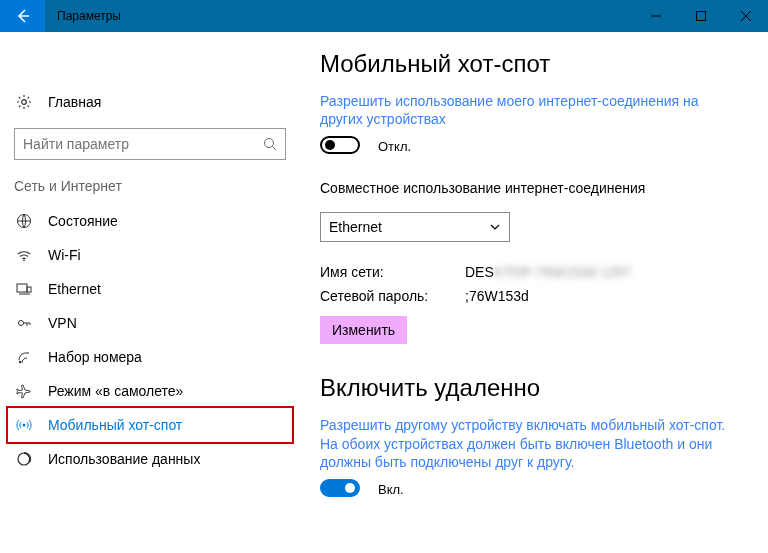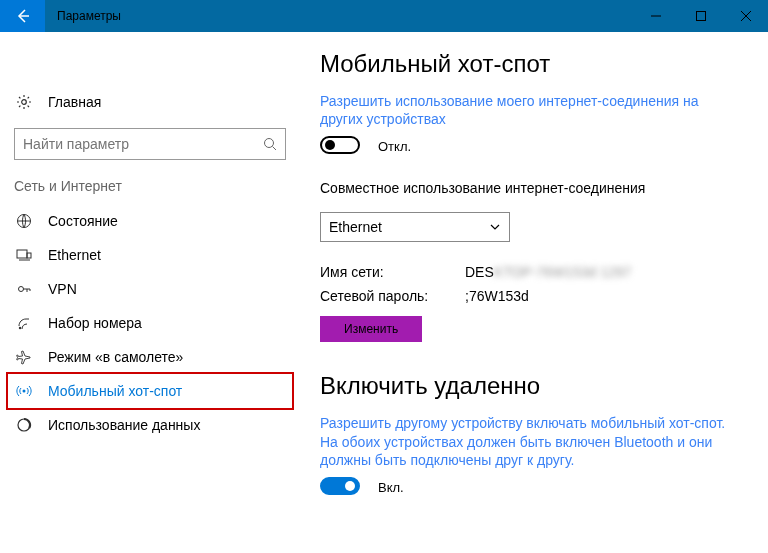--- a/index.html
+++ b/index.html
@@ -29,21 +29,21 @@
 .toggle { width: 40px; height: 18px; border: 2px solid #000; border-radius: 10px; position: relative; background: #fff; }
 .toggle .knob { position: absolute; width: 10px; height: 10px; border-radius: 50%; background: #000; top: 2px; left: 3px; }
 .toggle.on { background: #0078d7; border-color: #0078d7; }
 .toggle.on .knob { background: #fff; left: auto; right: 3px; }
 .section-label { font-size: 14px; margin-bottom: 16px; }
 .select { border: 1px solid #888; width: 190px; height: 30px; display: flex; align-items: center; justify-content: space-between; padding: 0 8px; font-size: 14px; margin-bottom: 22px; }
 .info-row { display: flex; font-size: 14px; margin-bottom: 8px; }
 .info-row .lbl { width: 145px; }
 .info-row .val { }
 .blur { filter: blur(3px); color: #999; }
-.btn { background: #a21caf; border: none; padding: 6px 24px; font-size: 12px; margin-top: 4px; margin-bottom: 30px; display: inline-block; }
+.btn { background: #f0abfc; border: none; padding: 6px 12px; font-size: 14px; margin-top: 4px; margin-bottom: 30px; display: inline-block; }
 svg { display: block; }
 </style>
 </head>
 <body>
 
 <div class="titlebar">
   <div class="back-btn">
     <svg width="16" height="16" viewBox="0 0 16 16">
         <path d="M10 2 L4 8 L10 14" stroke="#fff" stroke-width="1.5" fill="none"></path>
         <path d="M4 8 H14" stroke="#fff" stroke-width="1.5"></path>
@@ -96,20 +96,29 @@
           <svg width="16" height="16" viewBox="0 0 16 16">
             <circle cx="8" cy="8" r="6.5" stroke="currentColor" fill="none"></circle>
             <path d="M1.5 8h13M8 1.5c2 3 2 10 0 13M8 1.5c-2 3-2 10 0 13" stroke="currentColor" fill="none"></path>
           </svg>
         </span>
       <span>Состояние</span>
     </div>
     <div class="nav-item">
       <span class="icon">
           <svg width="16" height="16" viewBox="0 0 16 16">
+            <path d="M2 7c3-3 9-3 12 0M4 9.5c2-2 6-2 8 0M6.5 12c.8-.8 2.2-.8 3 0" stroke="currentColor" fill="none" stroke-width="1.2"></path>
+            <circle cx="8" cy="13.5" r="0.8" fill="currentColor"></circle>
+          </svg>
+        </span>
+      <span>Wi-Fi</span>
+    </div>
+    <div class="nav-item">
+      <span class="icon">
+          <svg width="16" height="16" viewBox="0 0 16 16">
             <rect x="1" y="3" width="10" height="8" stroke="currentColor" fill="none"></rect>
             <rect x="11" y="6" width="4" height="5" stroke="currentColor" fill="none"></rect>
             <path d="M3 13h11" stroke="currentColor"></path>
           </svg>
         </span>
       <span>Ethernet</span>
     </div>
     <div class="nav-item">
       <span class="icon">
           <svg width="16" height="16" viewBox="0 0 16 16">

